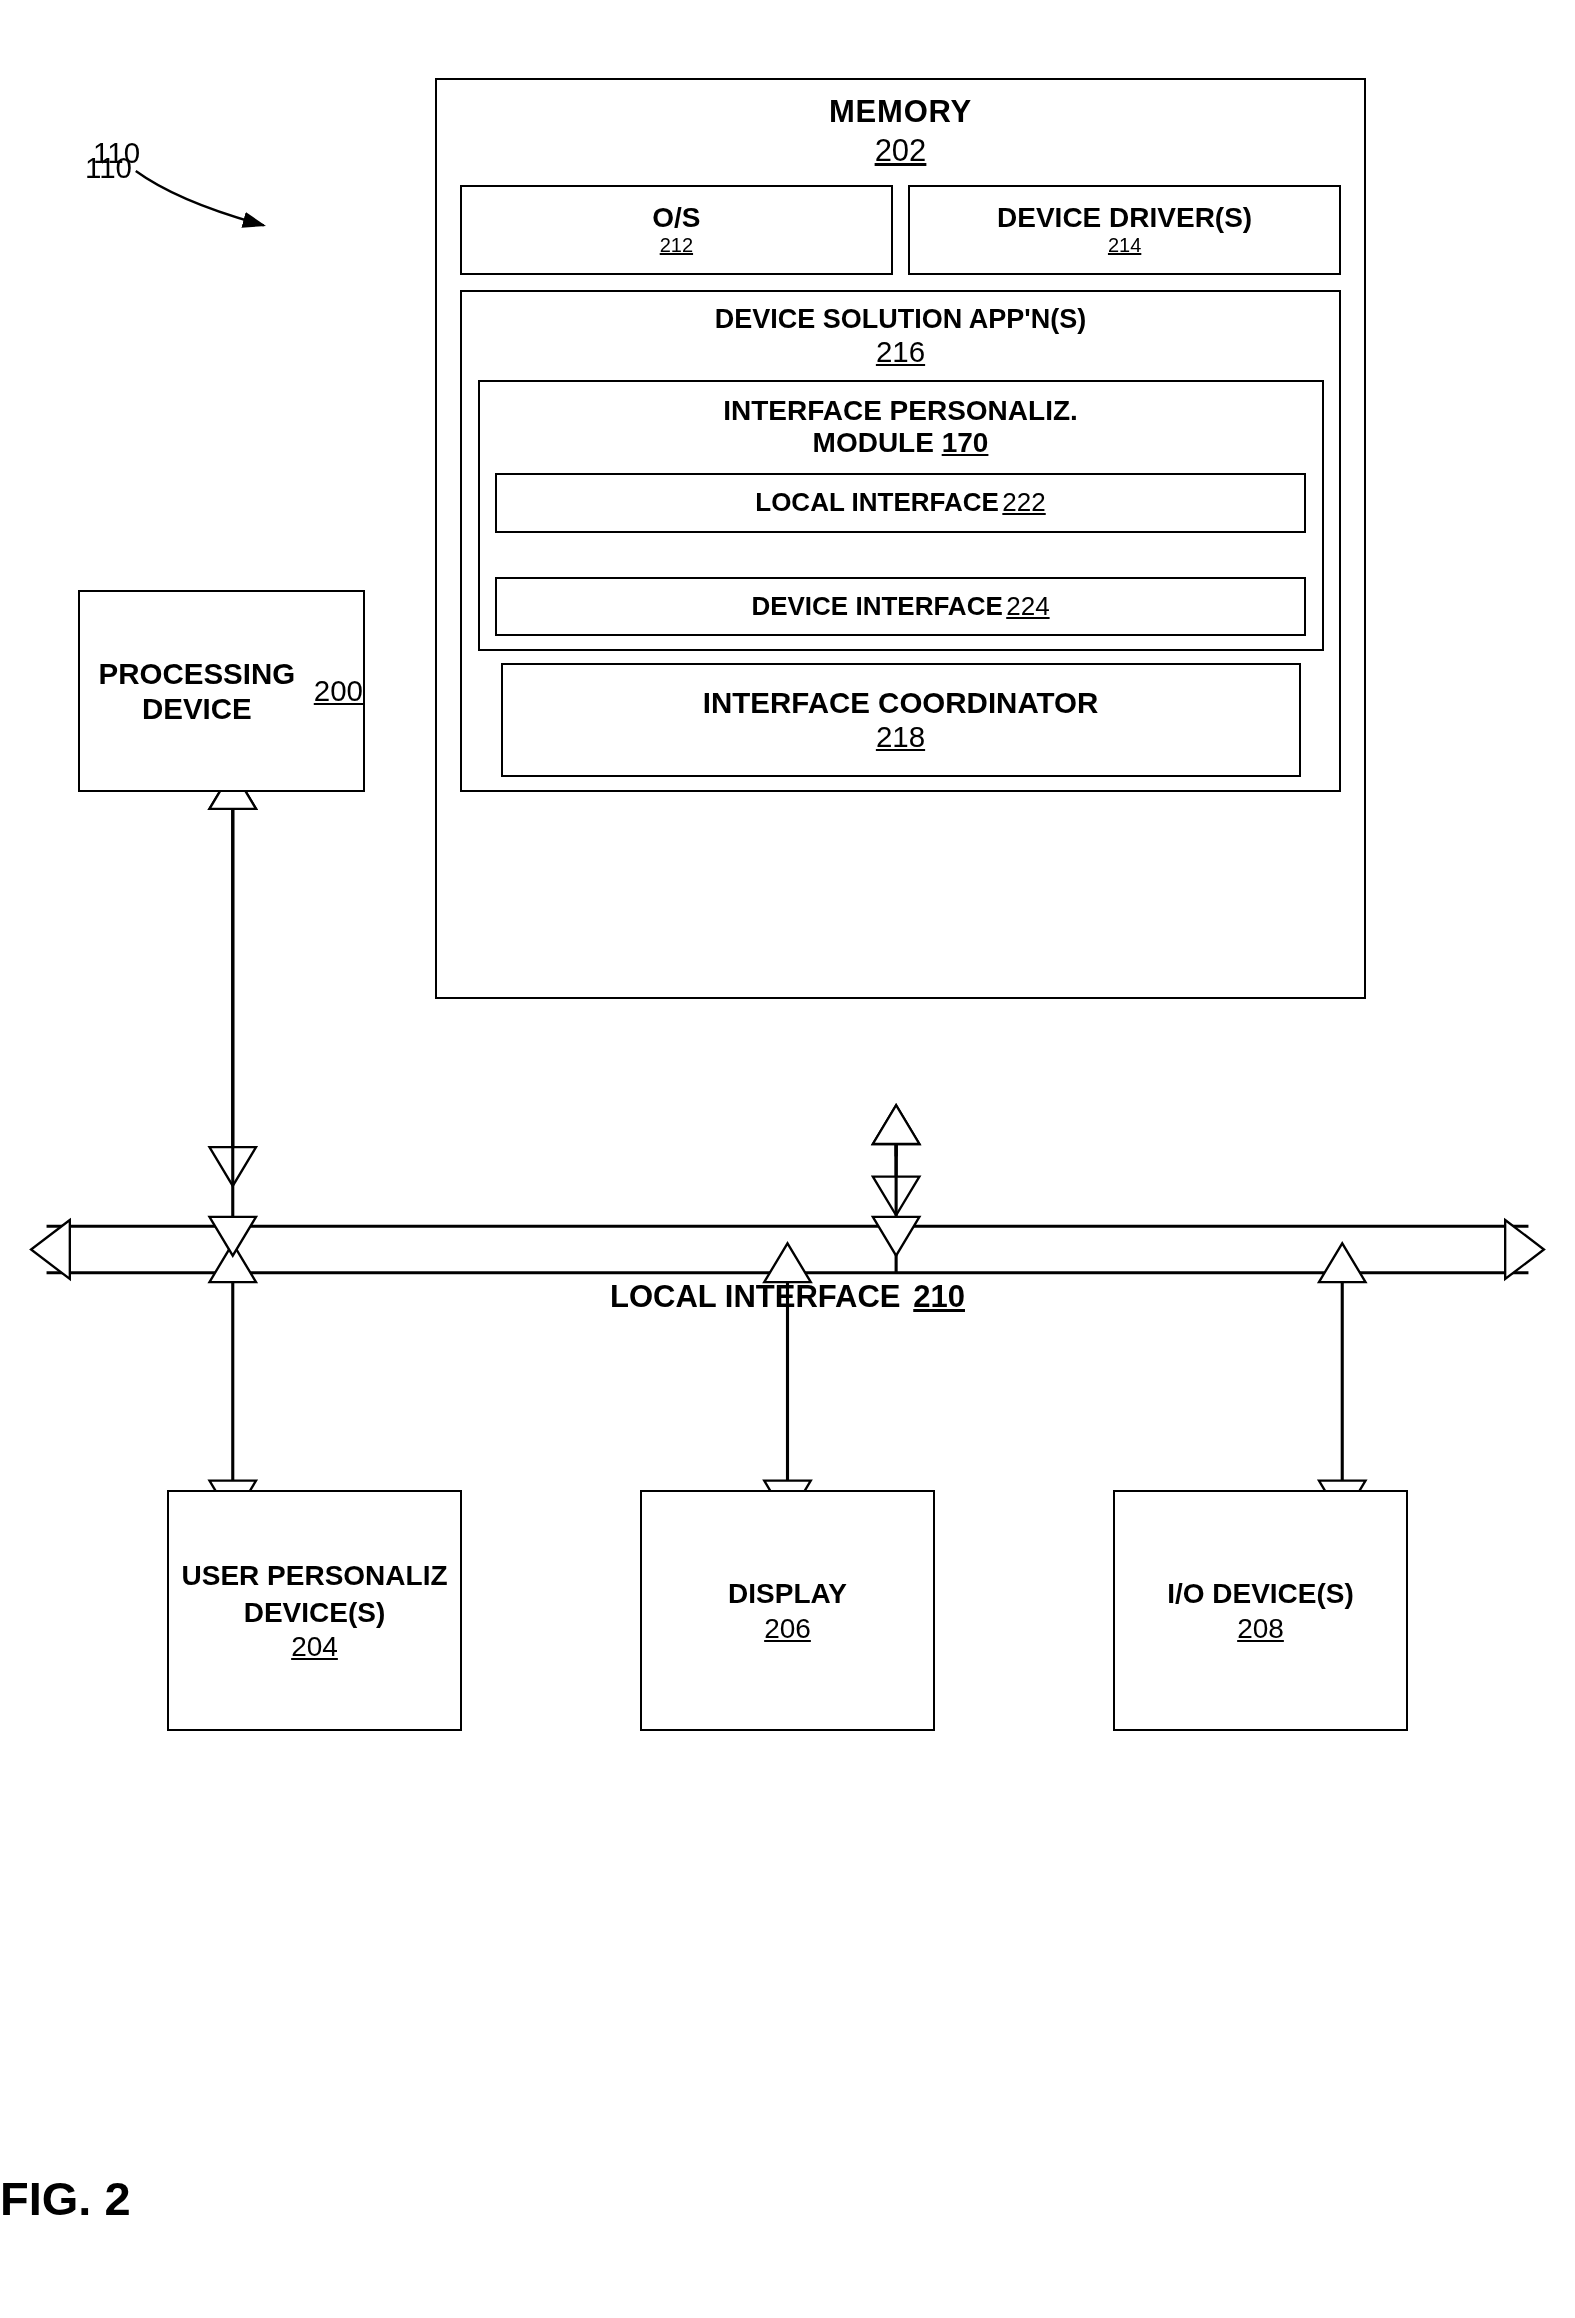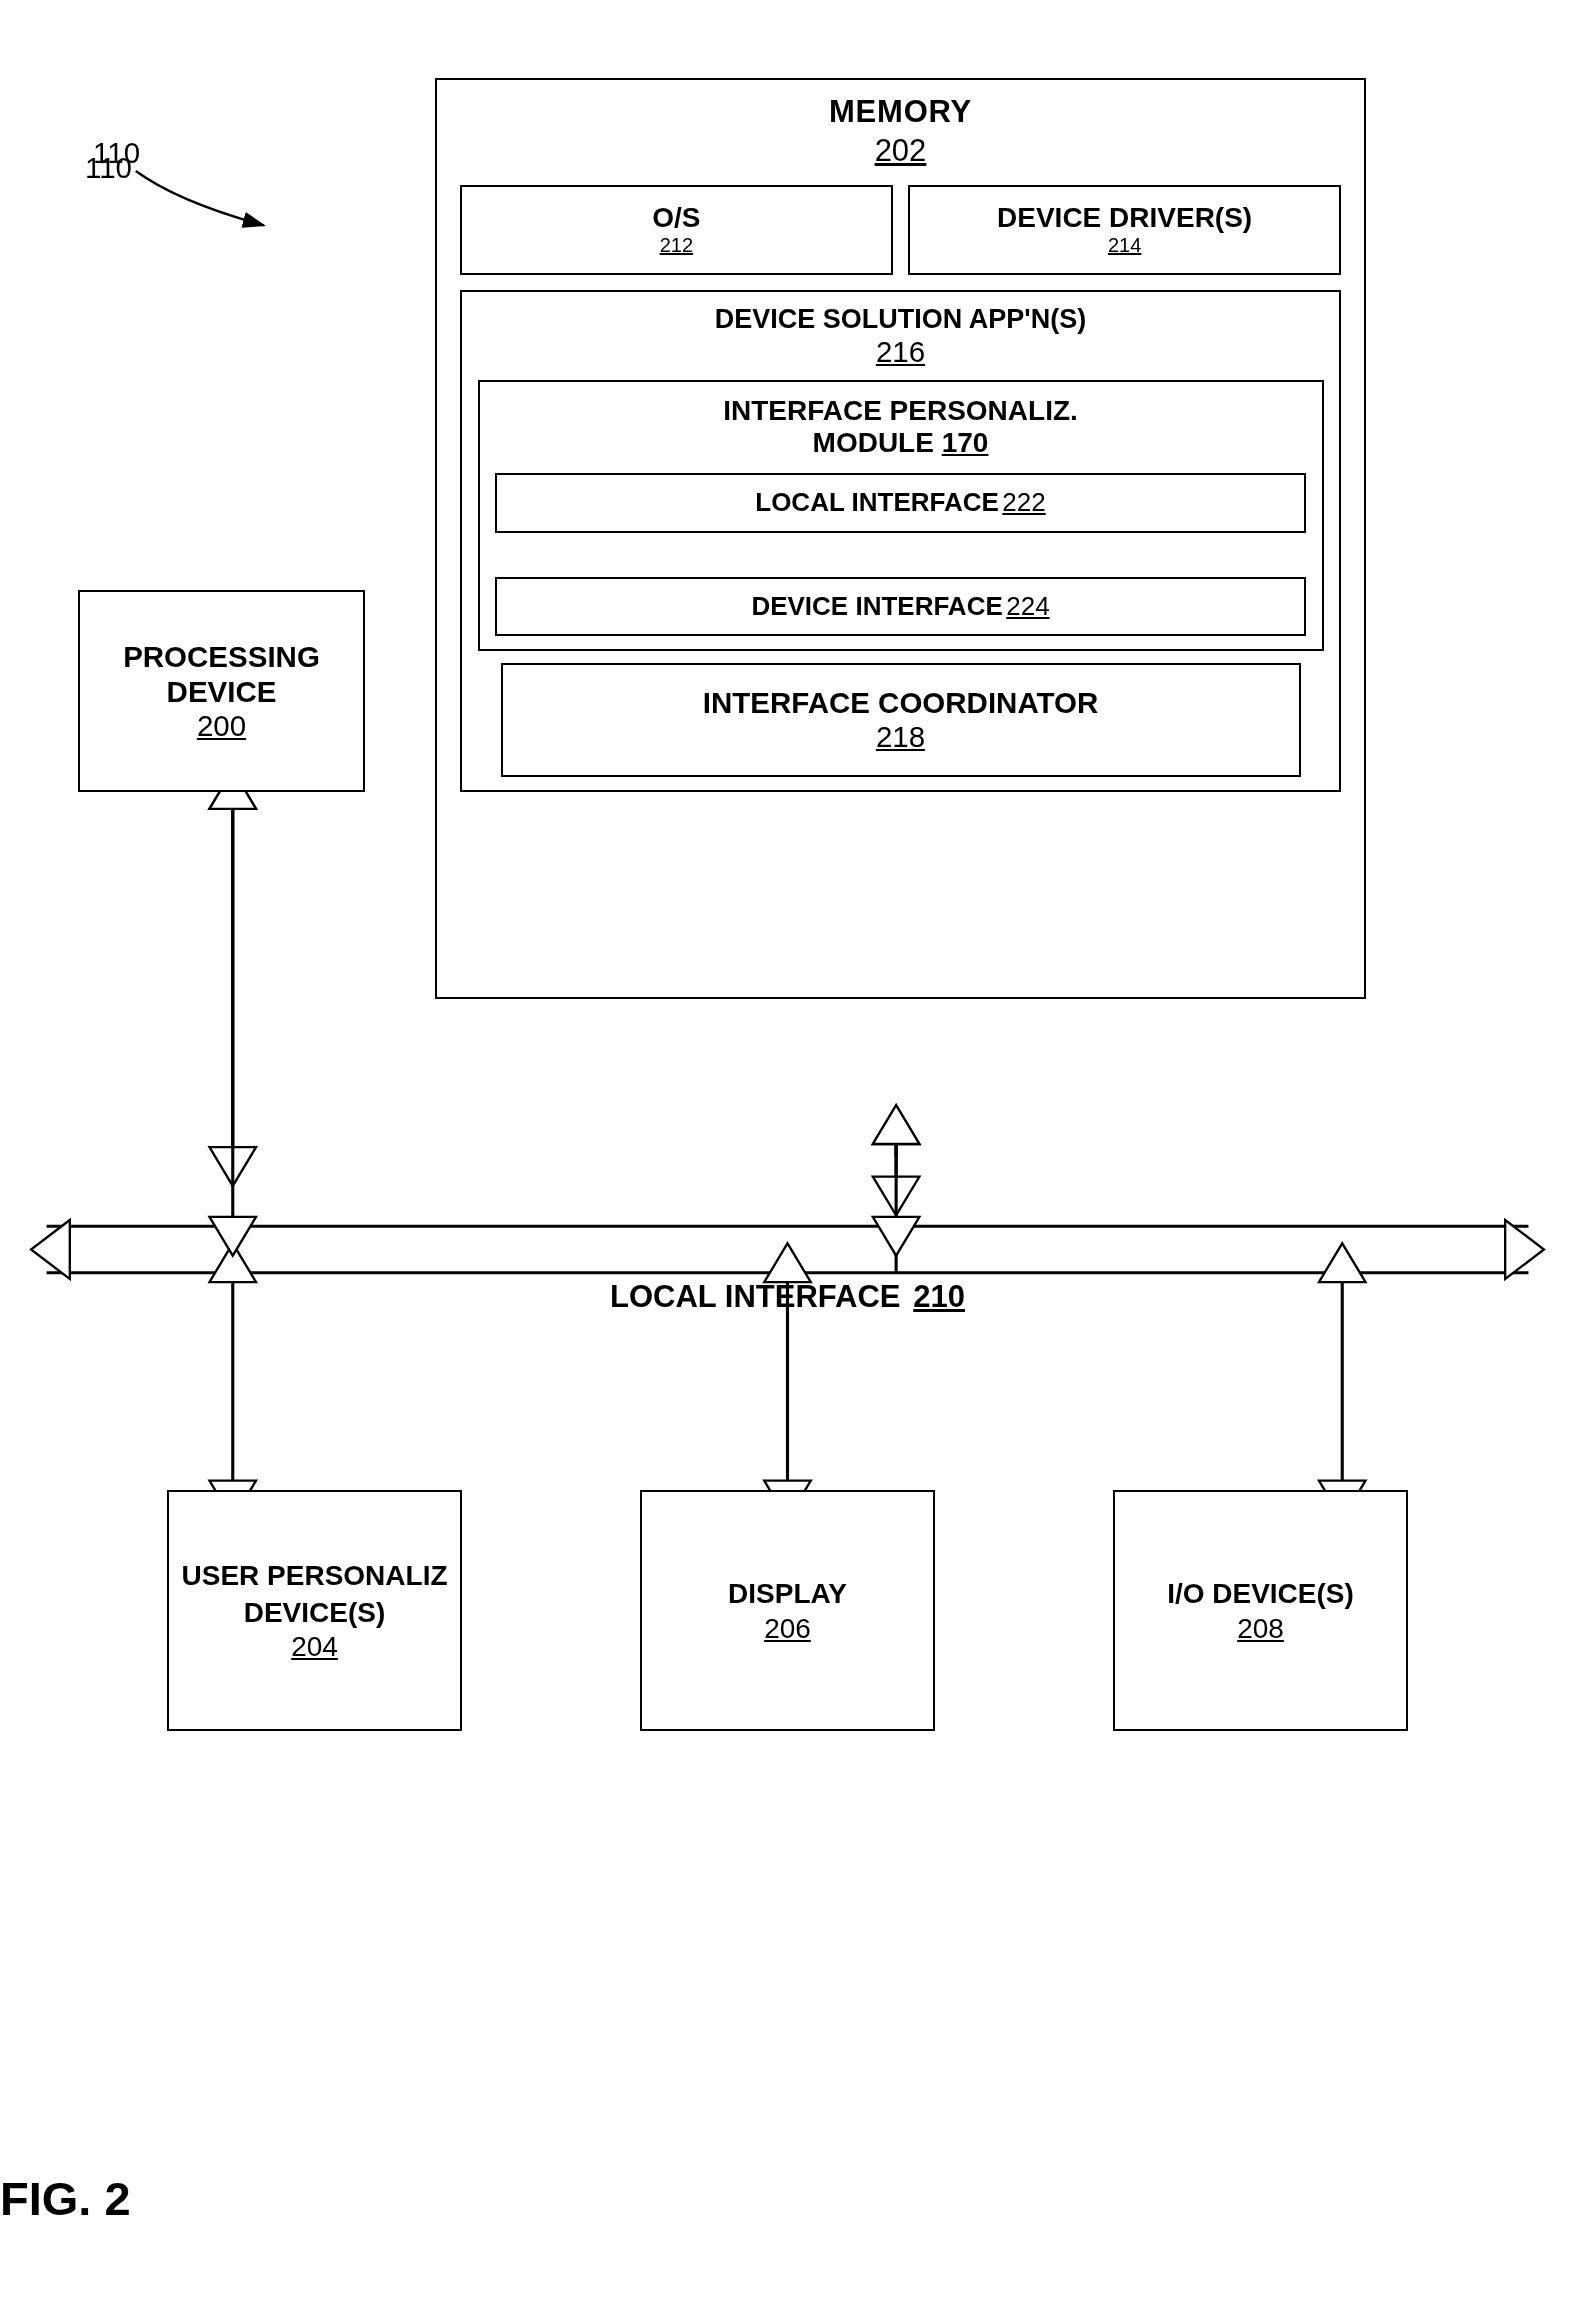--- a/index.html
+++ b/index.html
@@ -151,21 +151,21 @@
 
     
     .processing-device-box {
       position: absolute;
       top: 590px;
       left: 78px;
       width: 287px;
       height: 202px;
       border: 2.3px solid #000;
       display: flex;
-      flex-direction: column;
+      flex-direction: row;
       align-items: center;
       justify-content: center;
       text-align: center;
       background: #fff;
     }
 
     .processing-device-label {
       font-size: 29.5px;
       font-weight: bold;
       line-height: 1.2;

